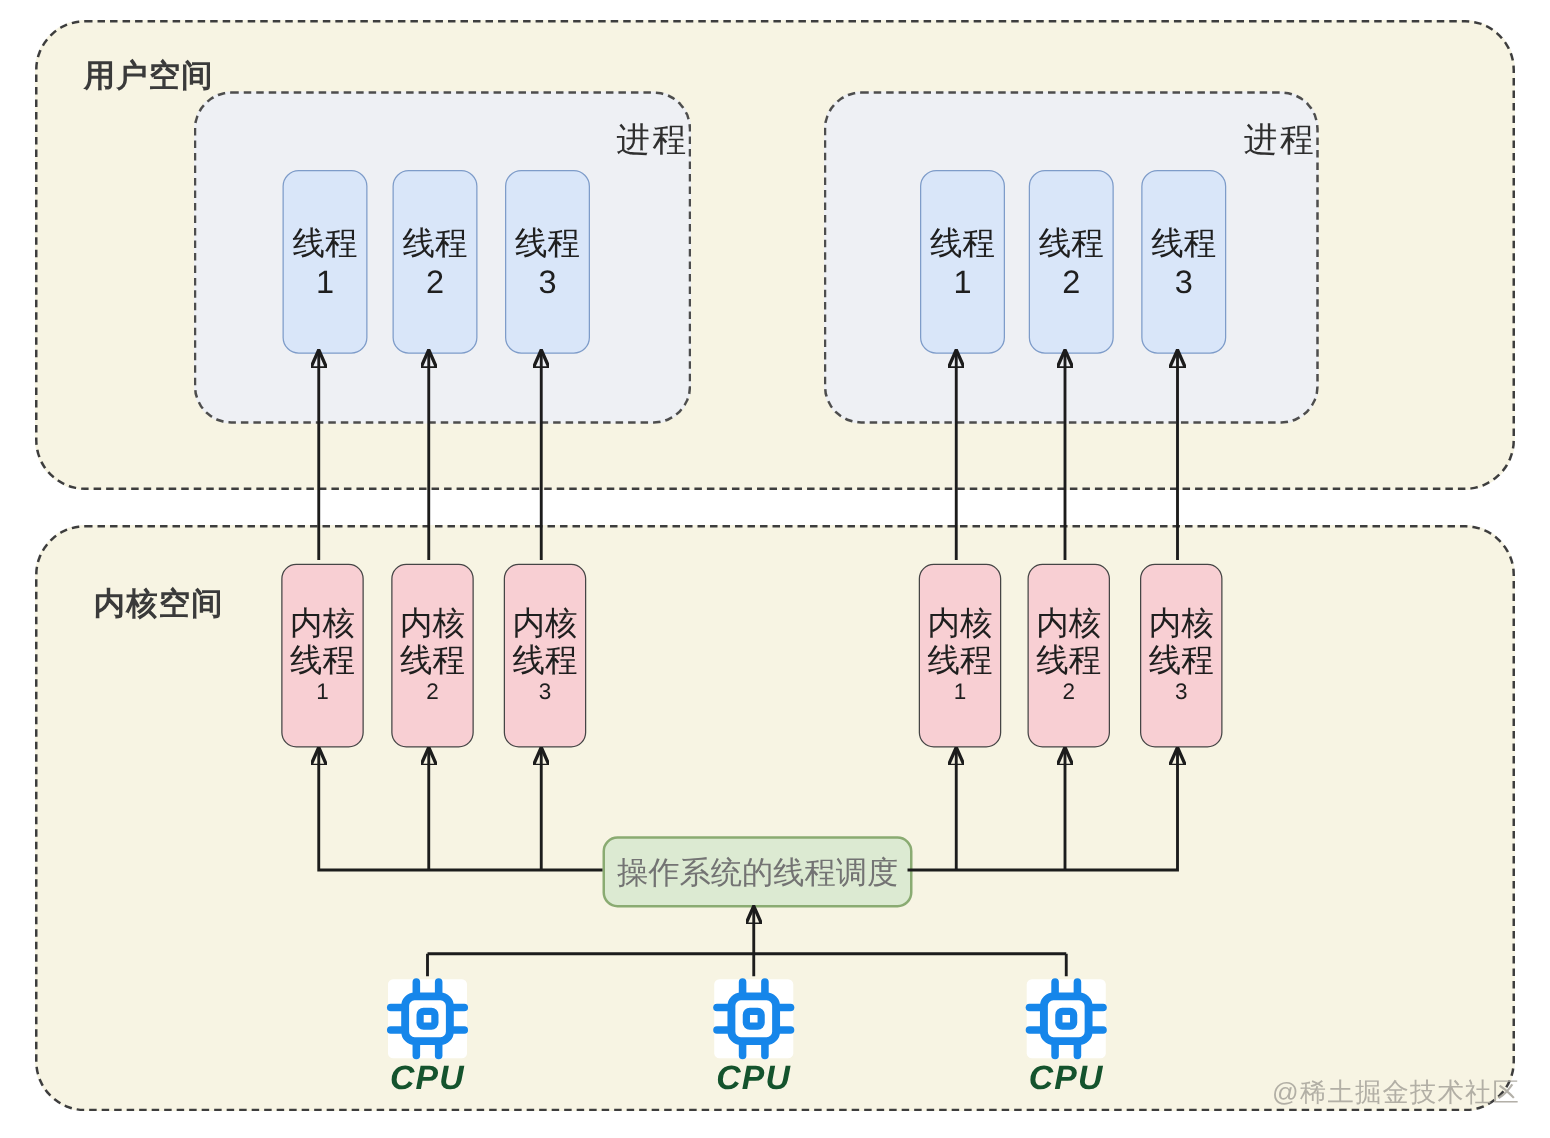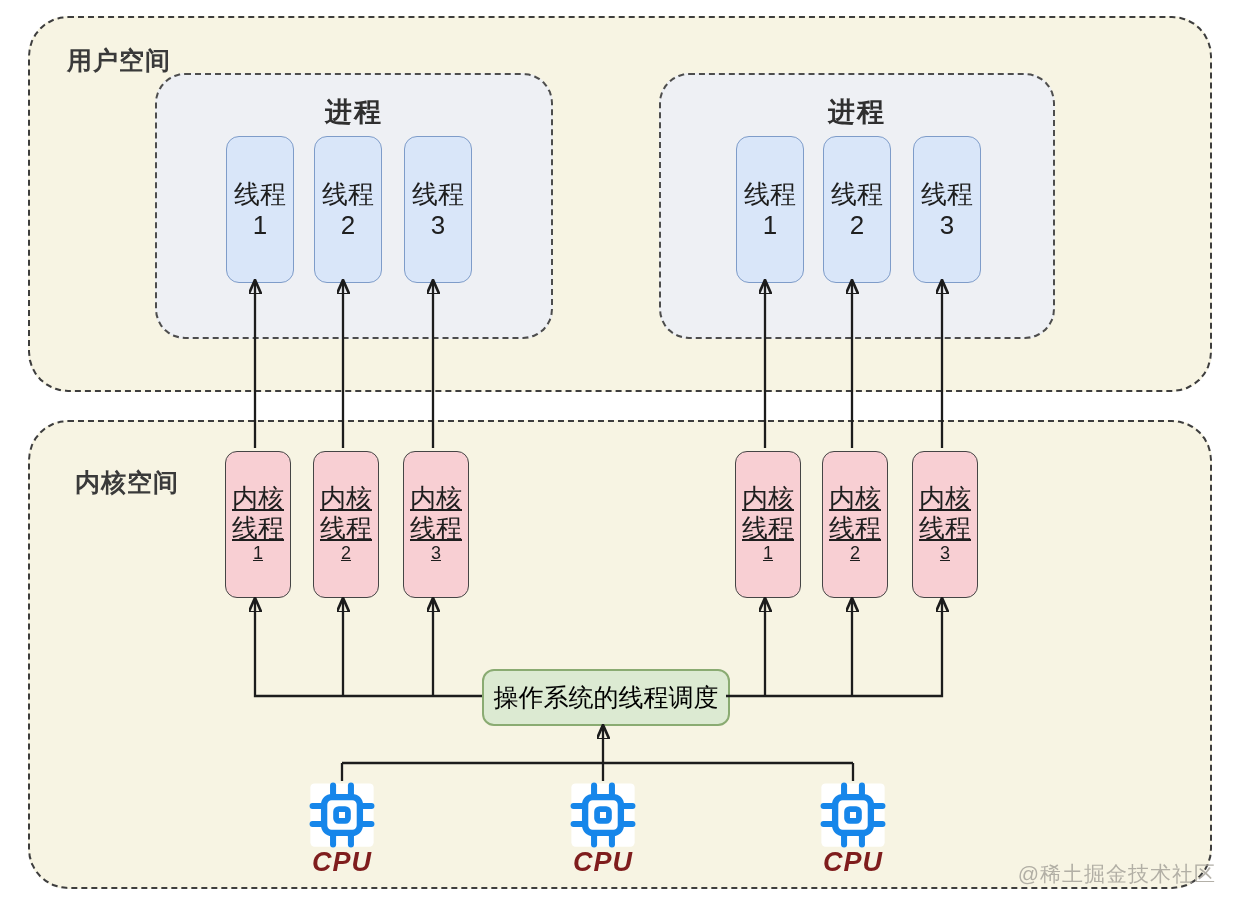--- a/index.html
+++ b/index.html
@@ -10,45 +10,45 @@
   .panel{
     position:absolute;background:#f7f4e3;border:2.5px dashed #3d3d3d;border-radius:40px;
   }
   .panel-label{
     position:absolute;font-size:25px;font-weight:bold;color:#3a3a3a;letter-spacing:1px;white-space:nowrap;
   }
   .process{
     position:absolute;background:#eef0f4;border:2px dashed #4d4d4d;border-radius:30px;
   }
   .process-title{
-    position:absolute;top:19px;left:0;width:100%;text-align:center;
-    font-size:27px;font-weight:bold;color:#2f2f2f;letter-spacing:2px;
+    position:absolute;top:19px;left:0;width:100%;text-align:right;
+    font-size:27px;font-weight:normal;color:#2f2f2f;letter-spacing:2px;
   }
   .thread-box{
     position:absolute;width:66px;height:145px;background:#d9e6f9;border:1.5px solid #7e9cc9;
     border-radius:13px;display:flex;flex-direction:column;align-items:center;justify-content:center;
     font-size:26px;color:#1f1f1f;line-height:1.18;text-align:center;
   }
   .kthread-box{
     position:absolute;width:64px;height:145px;background:#f8cfd3;border:1.5px solid #454545;
     border-radius:12px;display:flex;flex-direction:column;align-items:center;justify-content:center;
-    font-size:26px;color:#1f1f1f;line-height:1.14;text-align:center;text-decoration:underline;
+    font-size:26px;color:#1f1f1f;line-height:1.14;text-align:center;
   }
   .kthread-box .knum{font-size:18px;line-height:1.2;}
   .scheduler{
     position:absolute;left:482px;top:669px;width:244px;height:53px;
     background:#dcead2;border:2px solid #8aab72;border-radius:12px;
     display:flex;align-items:center;justify-content:center;
-    font-size:25px;color:#000000;white-space:nowrap;
+    font-size:25px;color:#737373;white-space:nowrap;
   }
   .cpu{position:absolute;width:66px;height:66px;}
   .cpu svg{width:66px;height:66px;display:block;}
   .cpu-label{
     position:absolute;width:100px;text-align:center;font-size:27px;font-style:italic;
-    font-weight:600;color:#7f1d1d;letter-spacing:1px;
+    font-weight:600;color:#14532d;letter-spacing:1px;
   }
   .connector-layer{position:absolute;left:0;top:0;pointer-events:none;}
   .connector-layer line,.connector-layer path{stroke:#1c1c1c;stroke-width:2.3;fill:none;}
   .watermark{
     position:absolute;right:24px;top:860px;font-size:21px;color:#aba89f;opacity:.9;letter-spacing:1px;
   }
   .hidden-defs{position:absolute;width:0;height:0;overflow:hidden;}
 </style>
 </head>
 <body>

